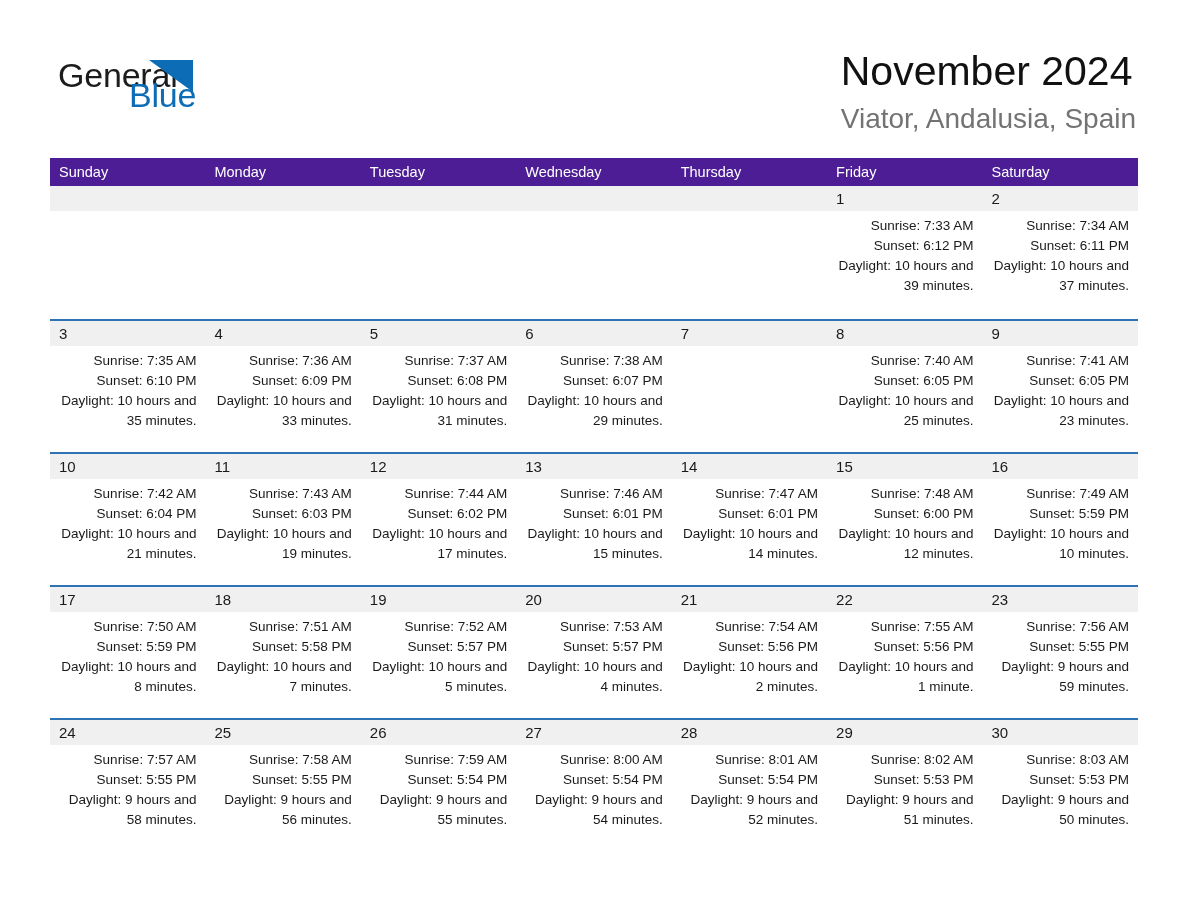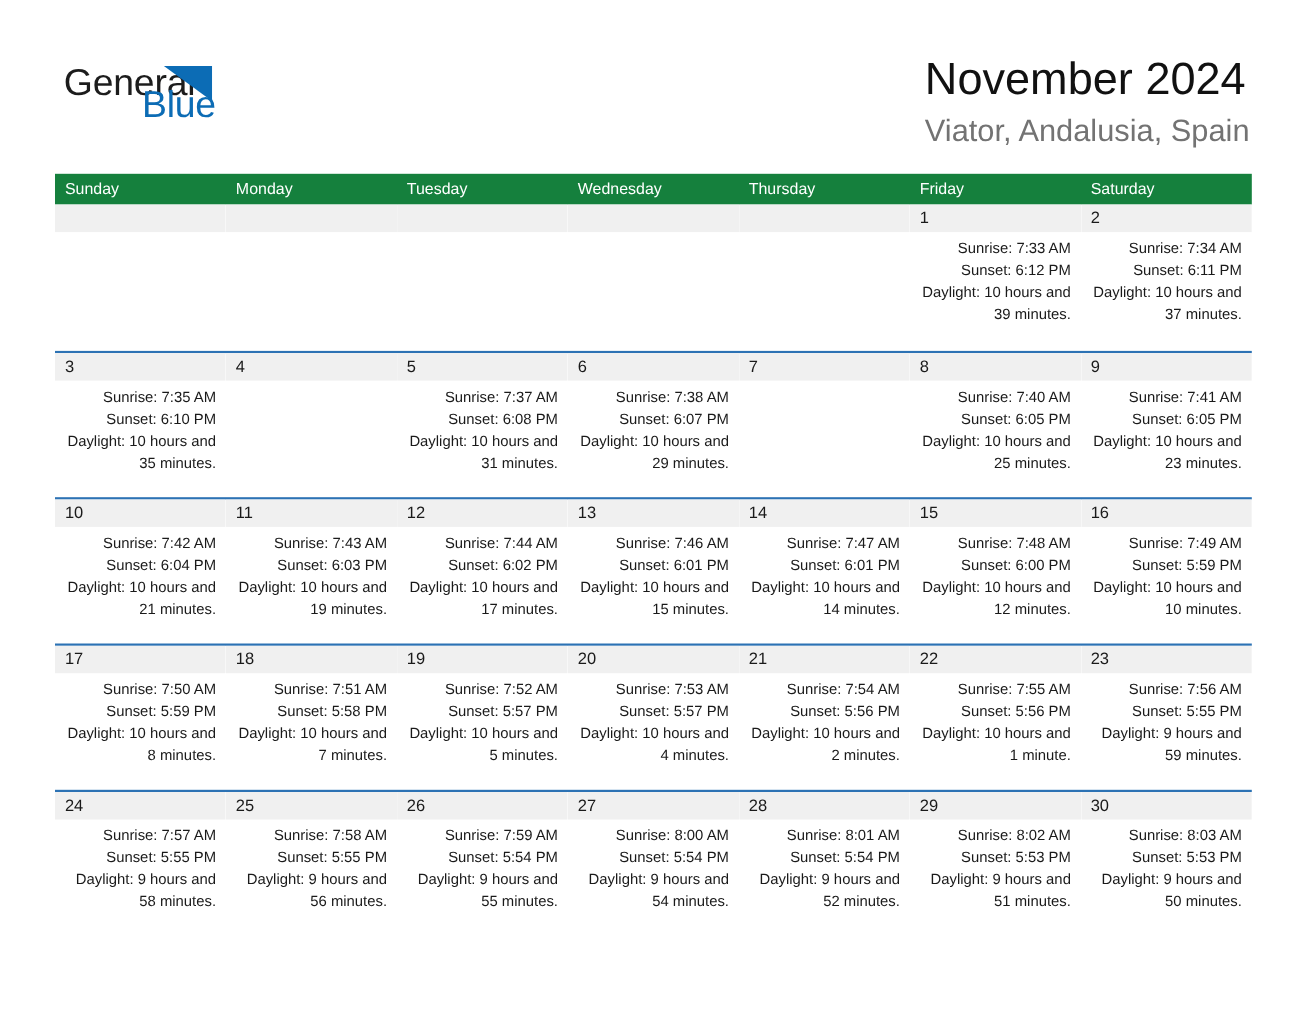--- a/index.html
+++ b/index.html
@@ -97,21 +97,21 @@
   .calendar {
     position: absolute;
     left: 50px;
     top: 158px;
     width: 1088px;
   }
 
   .weekday-row {
     display: flex;
     width: 100%;
-    background: #15803d;
+    background: #4c1d95;
     height: 28px;
   }
   .weekday-cell {
     flex: 1 1 0;
     color: #ffffff;
     font-size: 14.5px;
     line-height: 28px;
     padding-left: 9px;
     box-sizing: border-box;
     white-space: nowrap;
@@ -273,20 +273,25 @@
         <span class="day-number">3</span>
         <div class="day-info">
           <div>Sunrise: 7:35 AM</div>
           <div>Sunset: 6:10 PM</div>
           <div class="daylight">Daylight: 10 hours and 35 minutes.</div>
         </div>
       </div>
       <div class="day-cell">
         <div class="day-number-band"></div>
         <span class="day-number">4</span>
+        <div class="day-info">
+          <div>Sunrise: 7:36 AM</div>
+          <div>Sunset: 6:09 PM</div>
+          <div class="daylight">Daylight: 10 hours and 33 minutes.</div>
+        </div>
       </div>
       <div class="day-cell">
         <div class="day-number-band"></div>
         <span class="day-number">5</span>
         <div class="day-info">
           <div>Sunrise: 7:37 AM</div>
           <div>Sunset: 6:08 PM</div>
           <div class="daylight">Daylight: 10 hours and 31 minutes.</div>
         </div>
       </div>

